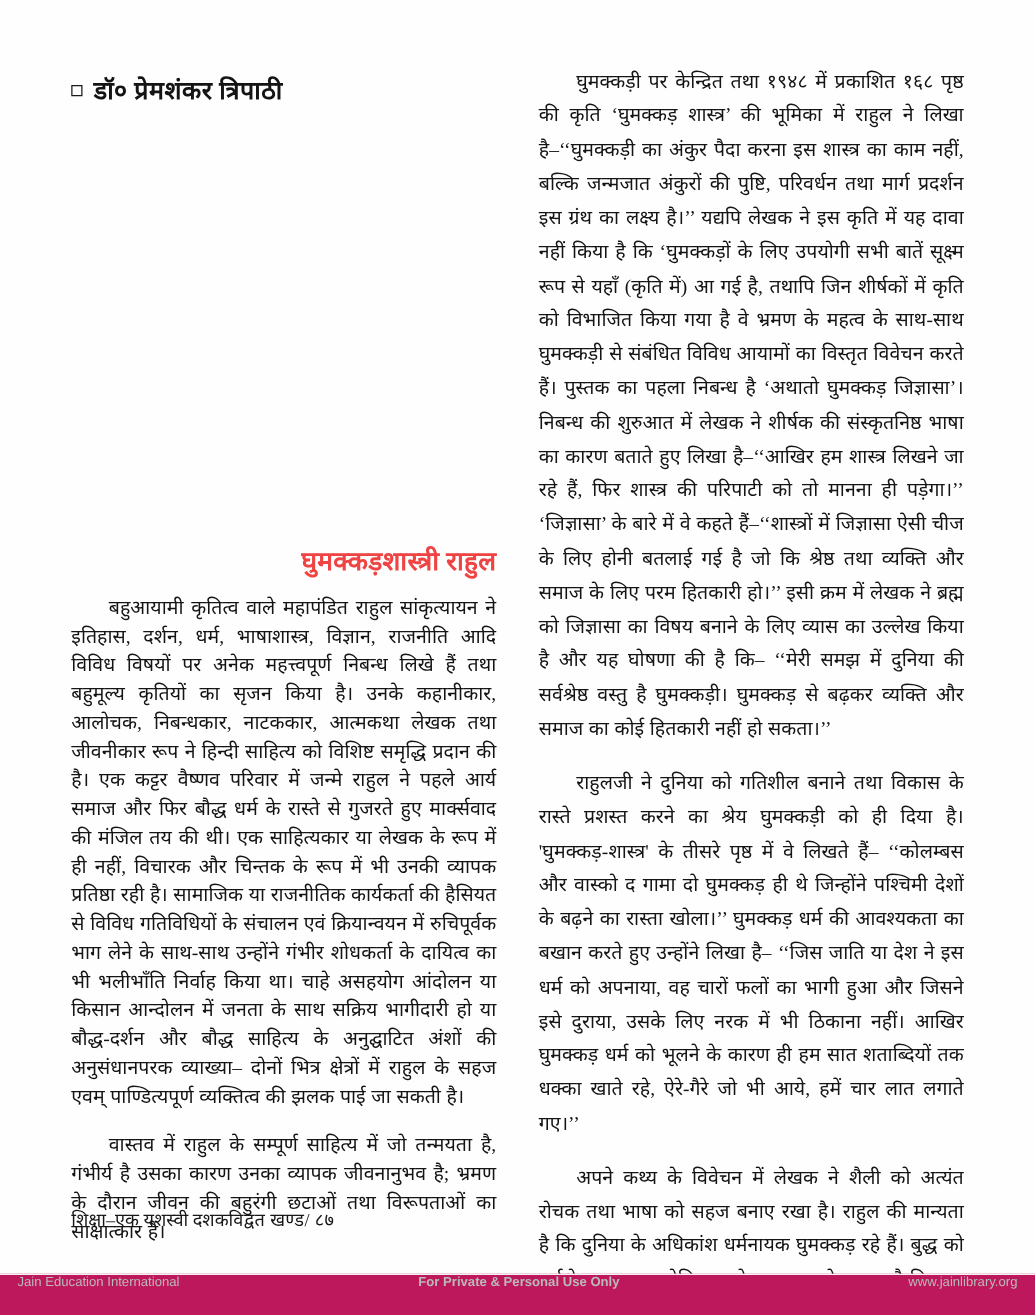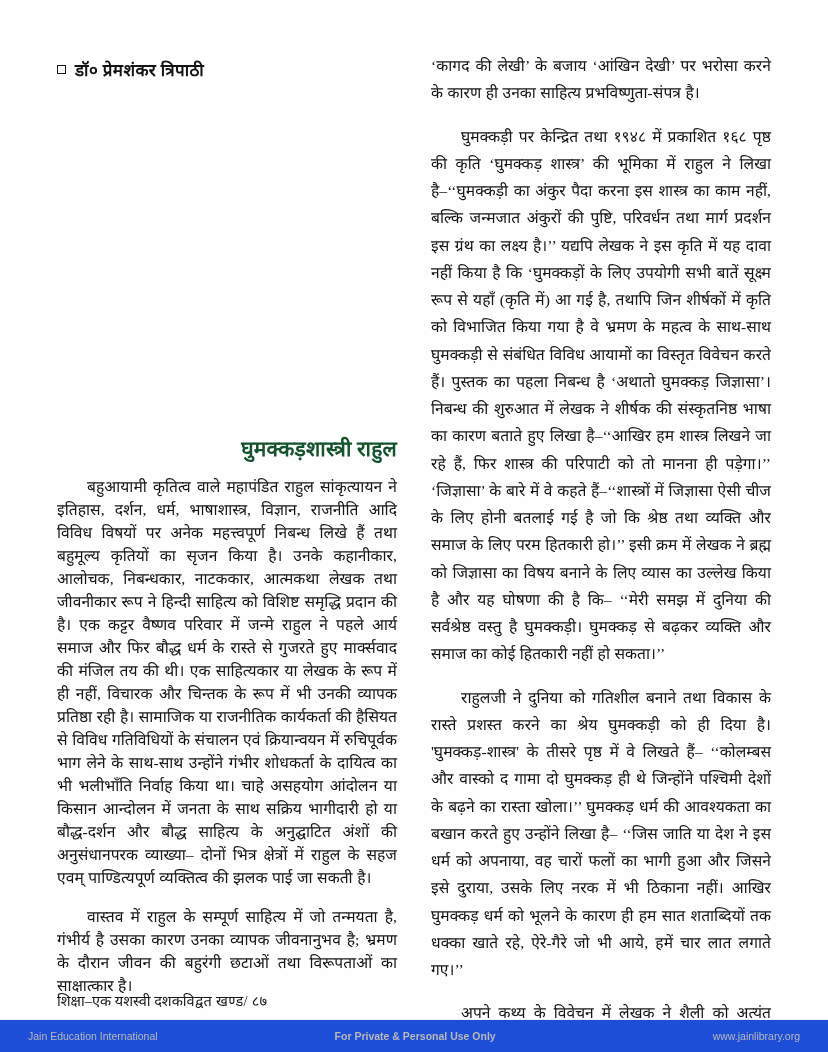--- a/index.html
+++ b/index.html
@@ -20,21 +20,21 @@
     position: absolute;
     inset: 0;
     background: #fefefe;
   }
 
   
   .running-head {
     position: absolute;
     left: 57px;
     top: 58px;
-    font-size: 17px;
+    font-size: 20px;
     letter-spacing: 0.4px;
     color: #141414;
     white-space: nowrap;
     display: flex;
     align-items: baseline;
     gap: 9px;
   }
   .head-bullet {
     display: inline-block;
     width: 7px;
@@ -62,21 +62,21 @@
   .col-left  { left: 0px;  }
   .col-right { left: 374px; }
 
   .col-left  { padding-top: 384px; }
 
   .article-title {
     text-align: right;
     font-size: 21px;
     font-weight: 700;
     letter-spacing: 0.2px;
-    color: #14532d;
+    color: #ef4444;
     margin: 0 0 13px 0;
     line-height: 1.25;
   }
 
   p.para {
     margin: 0;
     font-size: 15.6px;
     line-height: 23px;
     text-align: justify;
     text-justify: inter-word;
@@ -94,38 +94,38 @@
     position: absolute;
     left: 57px;
     right: 57px;
     top: 965px;
     display: flex;
     justify-content: flex-start;
     align-items: baseline;
     font-size: 14.5px;
     color: #171717;
   }
-  .footer-right { letter-spacing: 0.3px; margin-top: 25px; }
+  .footer-right { letter-spacing: 0.3px; }
 
   
   .scanbar {
     position: absolute;
     left: 0;
     right: 0;
     top: 1019px;
     height: 33px;
     display: flex;
-    align-items: center;
+    align-items: flex-start;
     justify-content: space-between;
-    padding: 0 28px;
+    padding: 0 14px;
     box-sizing: border-box;
     font-family: "Liberation Sans", "DejaVu Sans", sans-serif;
     font-size: 10.5px;
     color: #b9b9b9;
-    background: #1d4ed8;
+    background: #be185d;
     border-top: 1px solid #f2f2f2;
   }
   .scanbar .mid { margin-left: -40px; font-weight: bold; }
 </style>
 </head>
 <body>
 
 <div class="page">
 
   <div class="running-head">
@@ -135,21 +135,20 @@
 
   <div class="columns">
 
     <div class="col col-left">
       <h1 class="article-title">घुमक्कड़शास्त्री राहुल</h1>
       <p class="para indent">बहुआयामी कृतित्व वाले महापंडित राहुल सांकृत्यायन ने इतिहास, दर्शन, धर्म, भाषाशास्त्र, विज्ञान, राजनीति आदि विविध विषयों पर अनेक महत्त्वपूर्ण निबन्ध लिखे हैं तथा बहुमूल्य कृतियों का सृजन किया है। उनके कहानीकार, आलोचक, निबन्धकार, नाटककार, आत्मकथा लेखक तथा जीवनीकार रूप ने हिन्दी साहित्य को विशिष्ट समृद्धि प्रदान की है। एक कट्टर वैष्णव परिवार में जन्मे राहुल ने पहले आर्य समाज और फिर बौद्ध धर्म के रास्ते से गुजरते हुए मार्क्सवाद की मंजिल तय की थी। एक साहित्यकार या लेखक के रूप में ही नहीं, विचारक और चिन्तक के रूप में भी उनकी व्यापक प्रतिष्ठा रही है। सामाजिक या राजनीतिक कार्यकर्ता की हैसियत से विविध गतिविधियों के संचालन एवं क्रियान्वयन में रुचिपूर्वक भाग लेने के साथ-साथ उन्होंने  गंभीर शोधकर्ता के दायित्व का भी भलीभाँति निर्वाह किया था। चाहे असहयोग आंदोलन या किसान आन्दोलन में जनता के साथ सक्रिय भागीदारी हो या बौद्ध-दर्शन और बौद्ध साहित्य के अनुद्घाटित अंशों की अनुसंधानपरक व्याख्या– दोनों भित्र क्षेत्रों में राहुल के सहज एवम् पाण्डित्यपूर्ण व्यक्तित्व की झलक पाई जा सकती है।</p>
       <p class="para indent">वास्तव में राहुल के सम्पूर्ण साहित्य में जो तन्मयता है, गंभीर्य है उसका कारण उनका व्यापक जीवनानुभव है; भ्रमण के दौरान जीवन की बहुरंगी छटाओं तथा विरूपताओं का साक्षात्कार है।</p>
     </div>
 
     <div class="col col-right">
-      <p class="para">‘कागद की लेखी’ के बजाय ‘आंखिन देखी’ पर भरोसा करने के कारण ही उनका साहित्य प्रभविष्णुता-संपत्र है।</p>
       <p class="para indent">घुमक्कड़ी पर केन्द्रित तथा १९४८ में प्रकाशित १६८ पृष्ठ की कृति ‘घुमक्कड़ शास्त्र’ की भूमिका में राहुल ने लिखा है–‘‘घुमक्कड़ी का अंकुर पैदा करना इस शास्त्र का काम नहीं, बल्कि जन्मजात अंकुरों की पुष्टि, परिवर्धन तथा मार्ग प्रदर्शन इस ग्रंथ का लक्ष्य है।’’ यद्यपि लेखक ने इस कृति में यह दावा नहीं किया है कि ‘घुमक्कड़ों के लिए उपयोगी सभी बातें सूक्ष्म रूप से यहाँ (कृति में) आ गई है, तथापि जिन शीर्षकों में कृति को विभाजित किया गया है वे भ्रमण के महत्व के साथ-साथ घुमक्कड़ी से संबंधित विविध आयामों का विस्तृत विवेचन करते हैं। पुस्तक का पहला निबन्ध है ‘अथातो घुमक्कड़ जिज्ञासा’। निबन्ध की शुरुआत में लेखक ने शीर्षक की संस्कृतनिष्ठ भाषा का कारण बताते हुए लिखा है–‘‘आखिर हम शास्त्र लिखने जा रहे हैं, फिर शास्त्र की परिपाटी को तो मानना ही पड़ेगा।’’ ‘जिज्ञासा’ के बारे में वे कहते हैं–‘‘शास्त्रों में जिज्ञासा ऐसी चीज के लिए होनी बतलाई गई है जो कि श्रेष्ठ तथा व्यक्ति और समाज के लिए परम हितकारी हो।’’ इसी क्रम में लेखक ने ब्रह्म को जिज्ञासा का विषय बनाने के लिए व्यास का उल्लेख किया है और यह घोषणा की है कि– ‘‘मेरी समझ में दुनिया की सर्वश्रेष्ठ वस्तु है घुमक्कड़ी। घुमक्कड़ से बढ़कर व्यक्ति और समाज का कोई हितकारी नहीं हो सकता।’’</p>
       <p class="para indent">राहुलजी ने दुनिया को गतिशील बनाने तथा विकास के रास्ते प्रशस्त करने का श्रेय घुमक्कड़ी को ही दिया है। 'घुमक्कड़-शास्त्र' के तीसरे पृष्ठ में वे लिखते हैं– ‘‘कोलम्बस और वास्को द गामा दो घुमक्कड़ ही थे जिन्होंने पश्चिमी देशों के बढ़ने का रास्ता खोला।’’ घुमक्कड़ धर्म की आवश्यकता का बखान करते हुए उन्होंने लिखा है– ‘‘जिस जाति या देश ने इस धर्म को अपनाया, वह चारों फलों का भागी हुआ और जिसने इसे दुराया, उसके लिए नरक में भी ठिकाना नहीं। आखिर घुमक्कड़ धर्म को भूलने के कारण ही हम सात शताब्दियों तक धक्का खाते रहे, ऐरे-गैरे जो भी आये, हमें चार लात लगाते गए।’’</p>
       <p class="para indent">अपने कथ्य के विवेचन में लेखक ने शैली को अत्यंत रोचक तथा भाषा को सहज बनाए रखा है। राहुल की मान्यता है कि दुनिया के अधिकांश धर्मनायक घुमक्कड़ रहे हैं। बुद्ध को सर्वश्रेष्ठ घुमक्कड़ घोषित करते हुए राहुल ने बताया है कि बुद्ध ने सिर्फ पुरुषों के लिए ही नहीं स्त्रियों के लिए भी घुमक्कड़ी का उपदेश दिया था। राहुल लिखते हैं– ‘‘घुमक्कड़ धर्म, ब्राह्मण धर्म जैसा संकुचित धर्म नहीं है, जिसमें स्त्रियों के लिए स्थान न हो। स्त्रियाँ</p>
     </div>
 
   </div>
 
   <div class="footer">
     <span class="footer-left">शिक्षा–एक यशस्वी दशक</span>
     <span class="footer-right">विद्वत खण्ड/ ८७</span>

